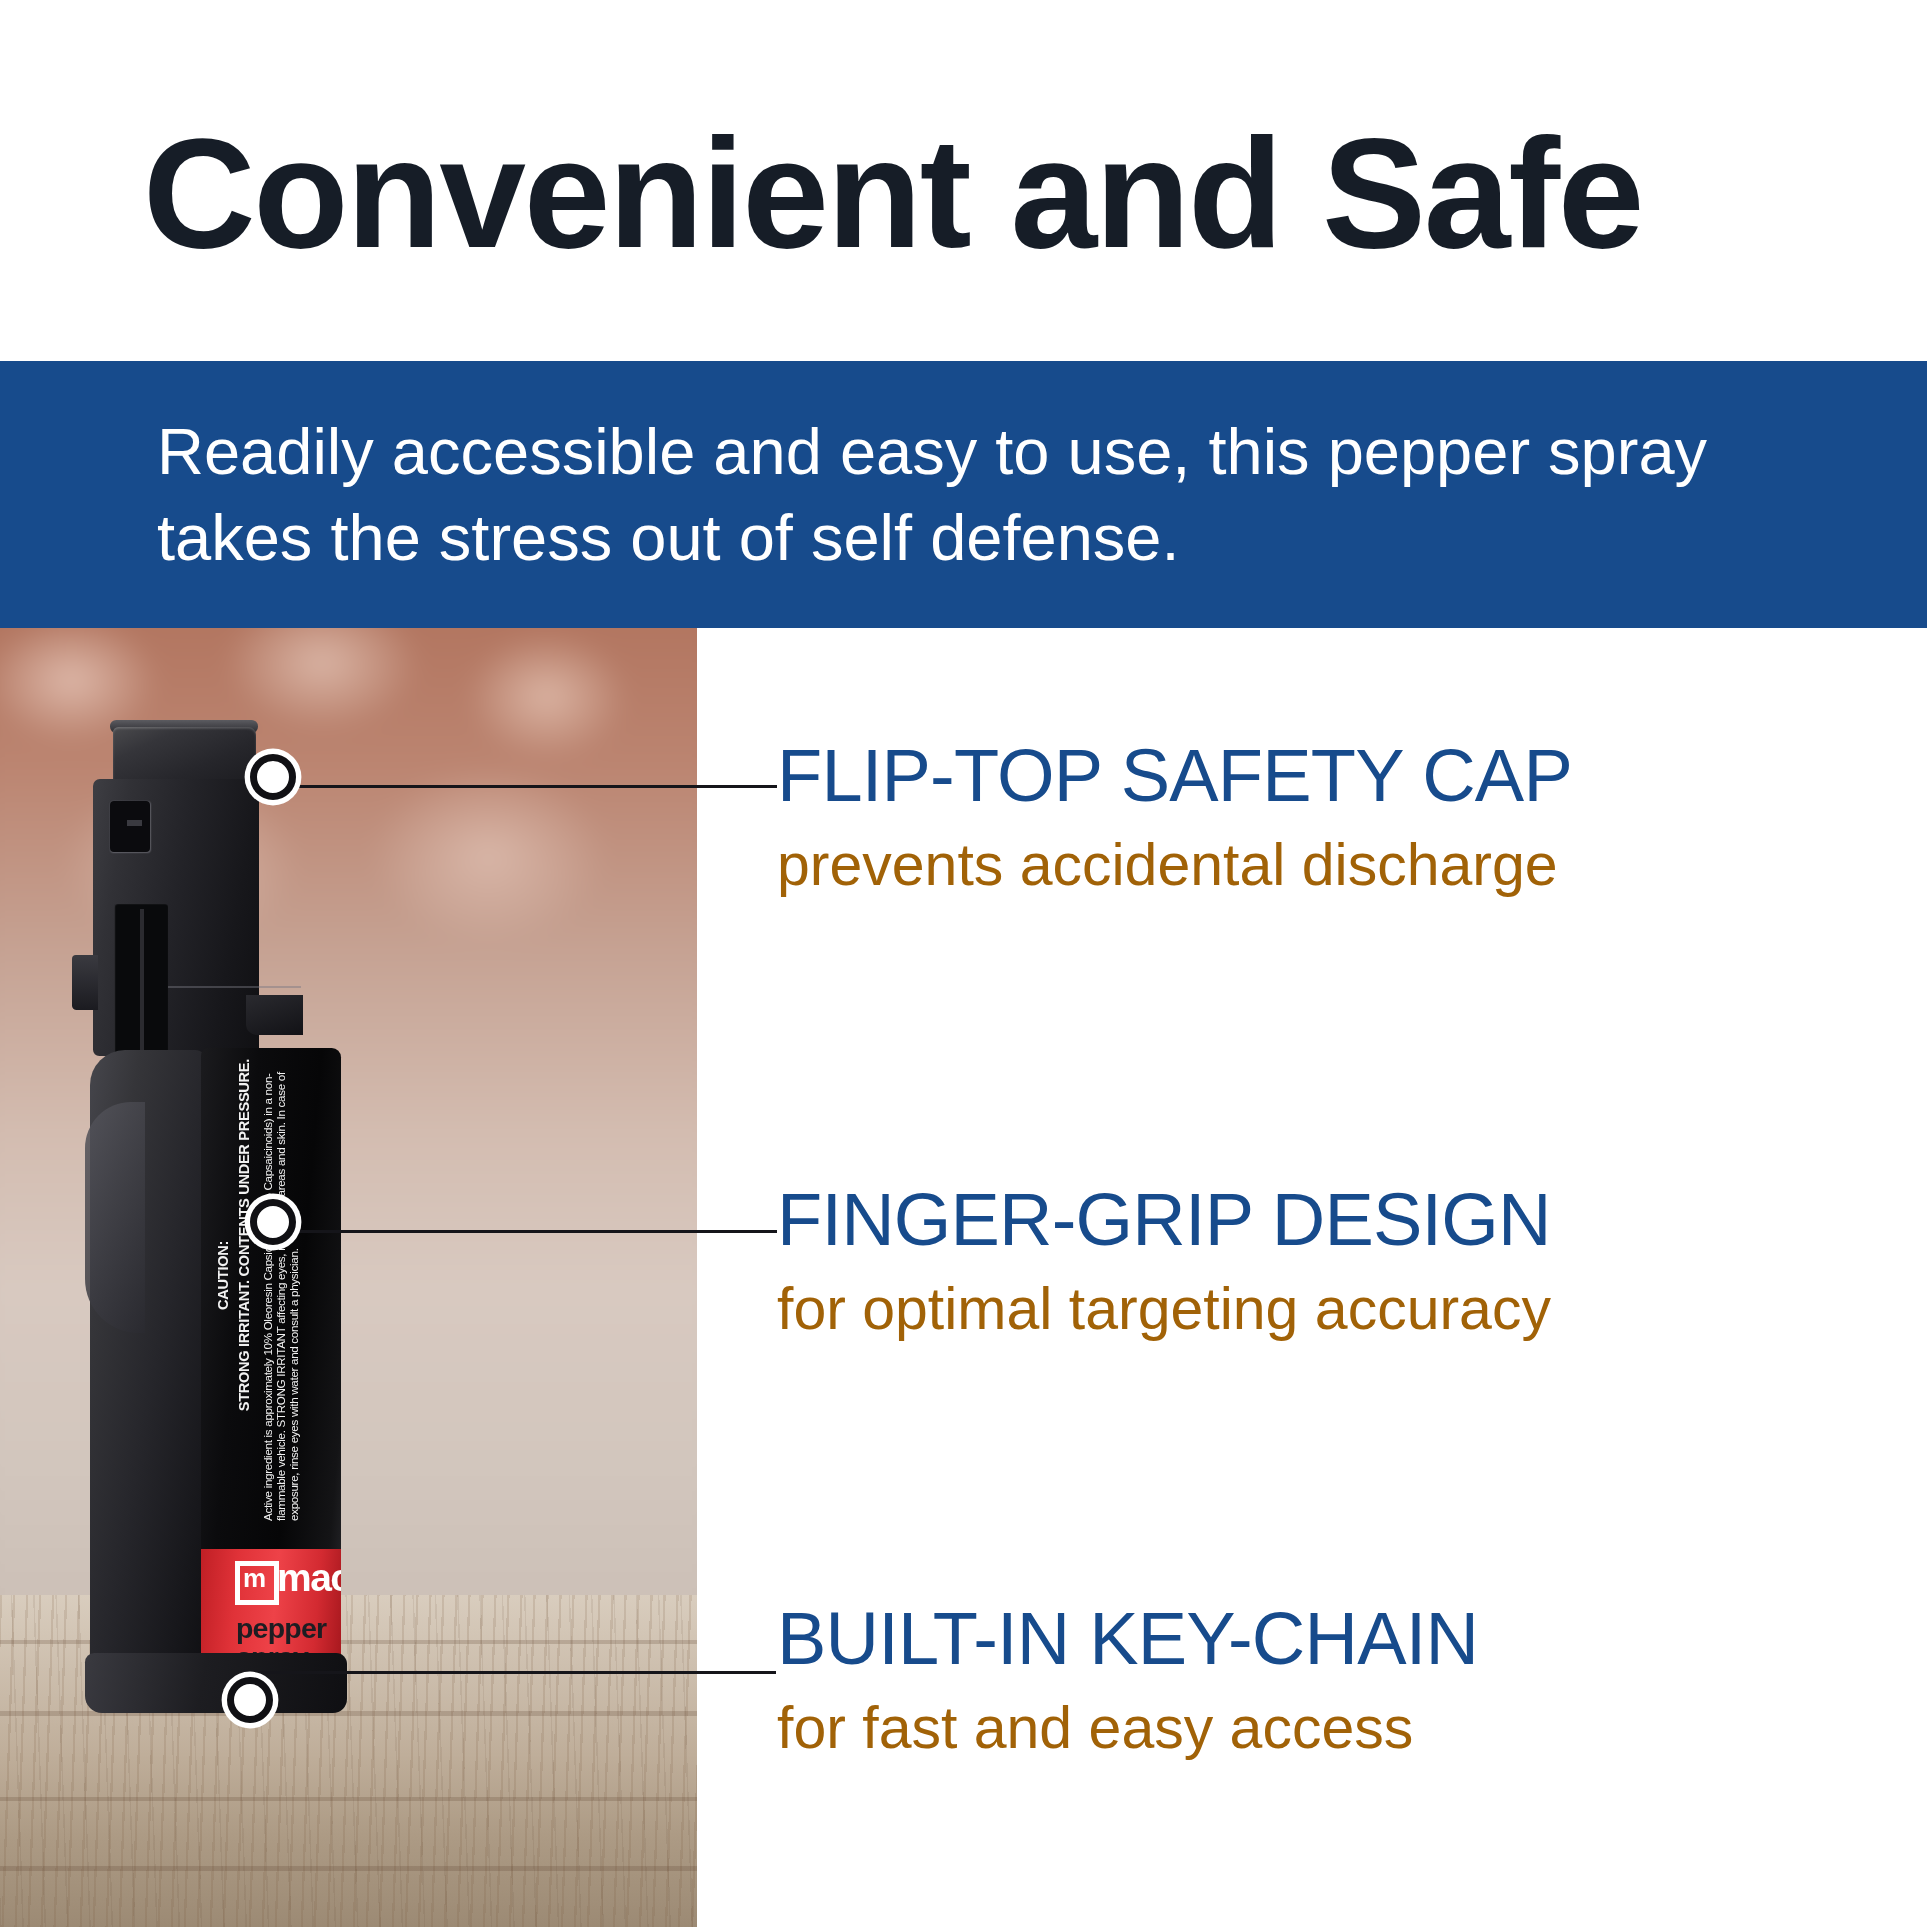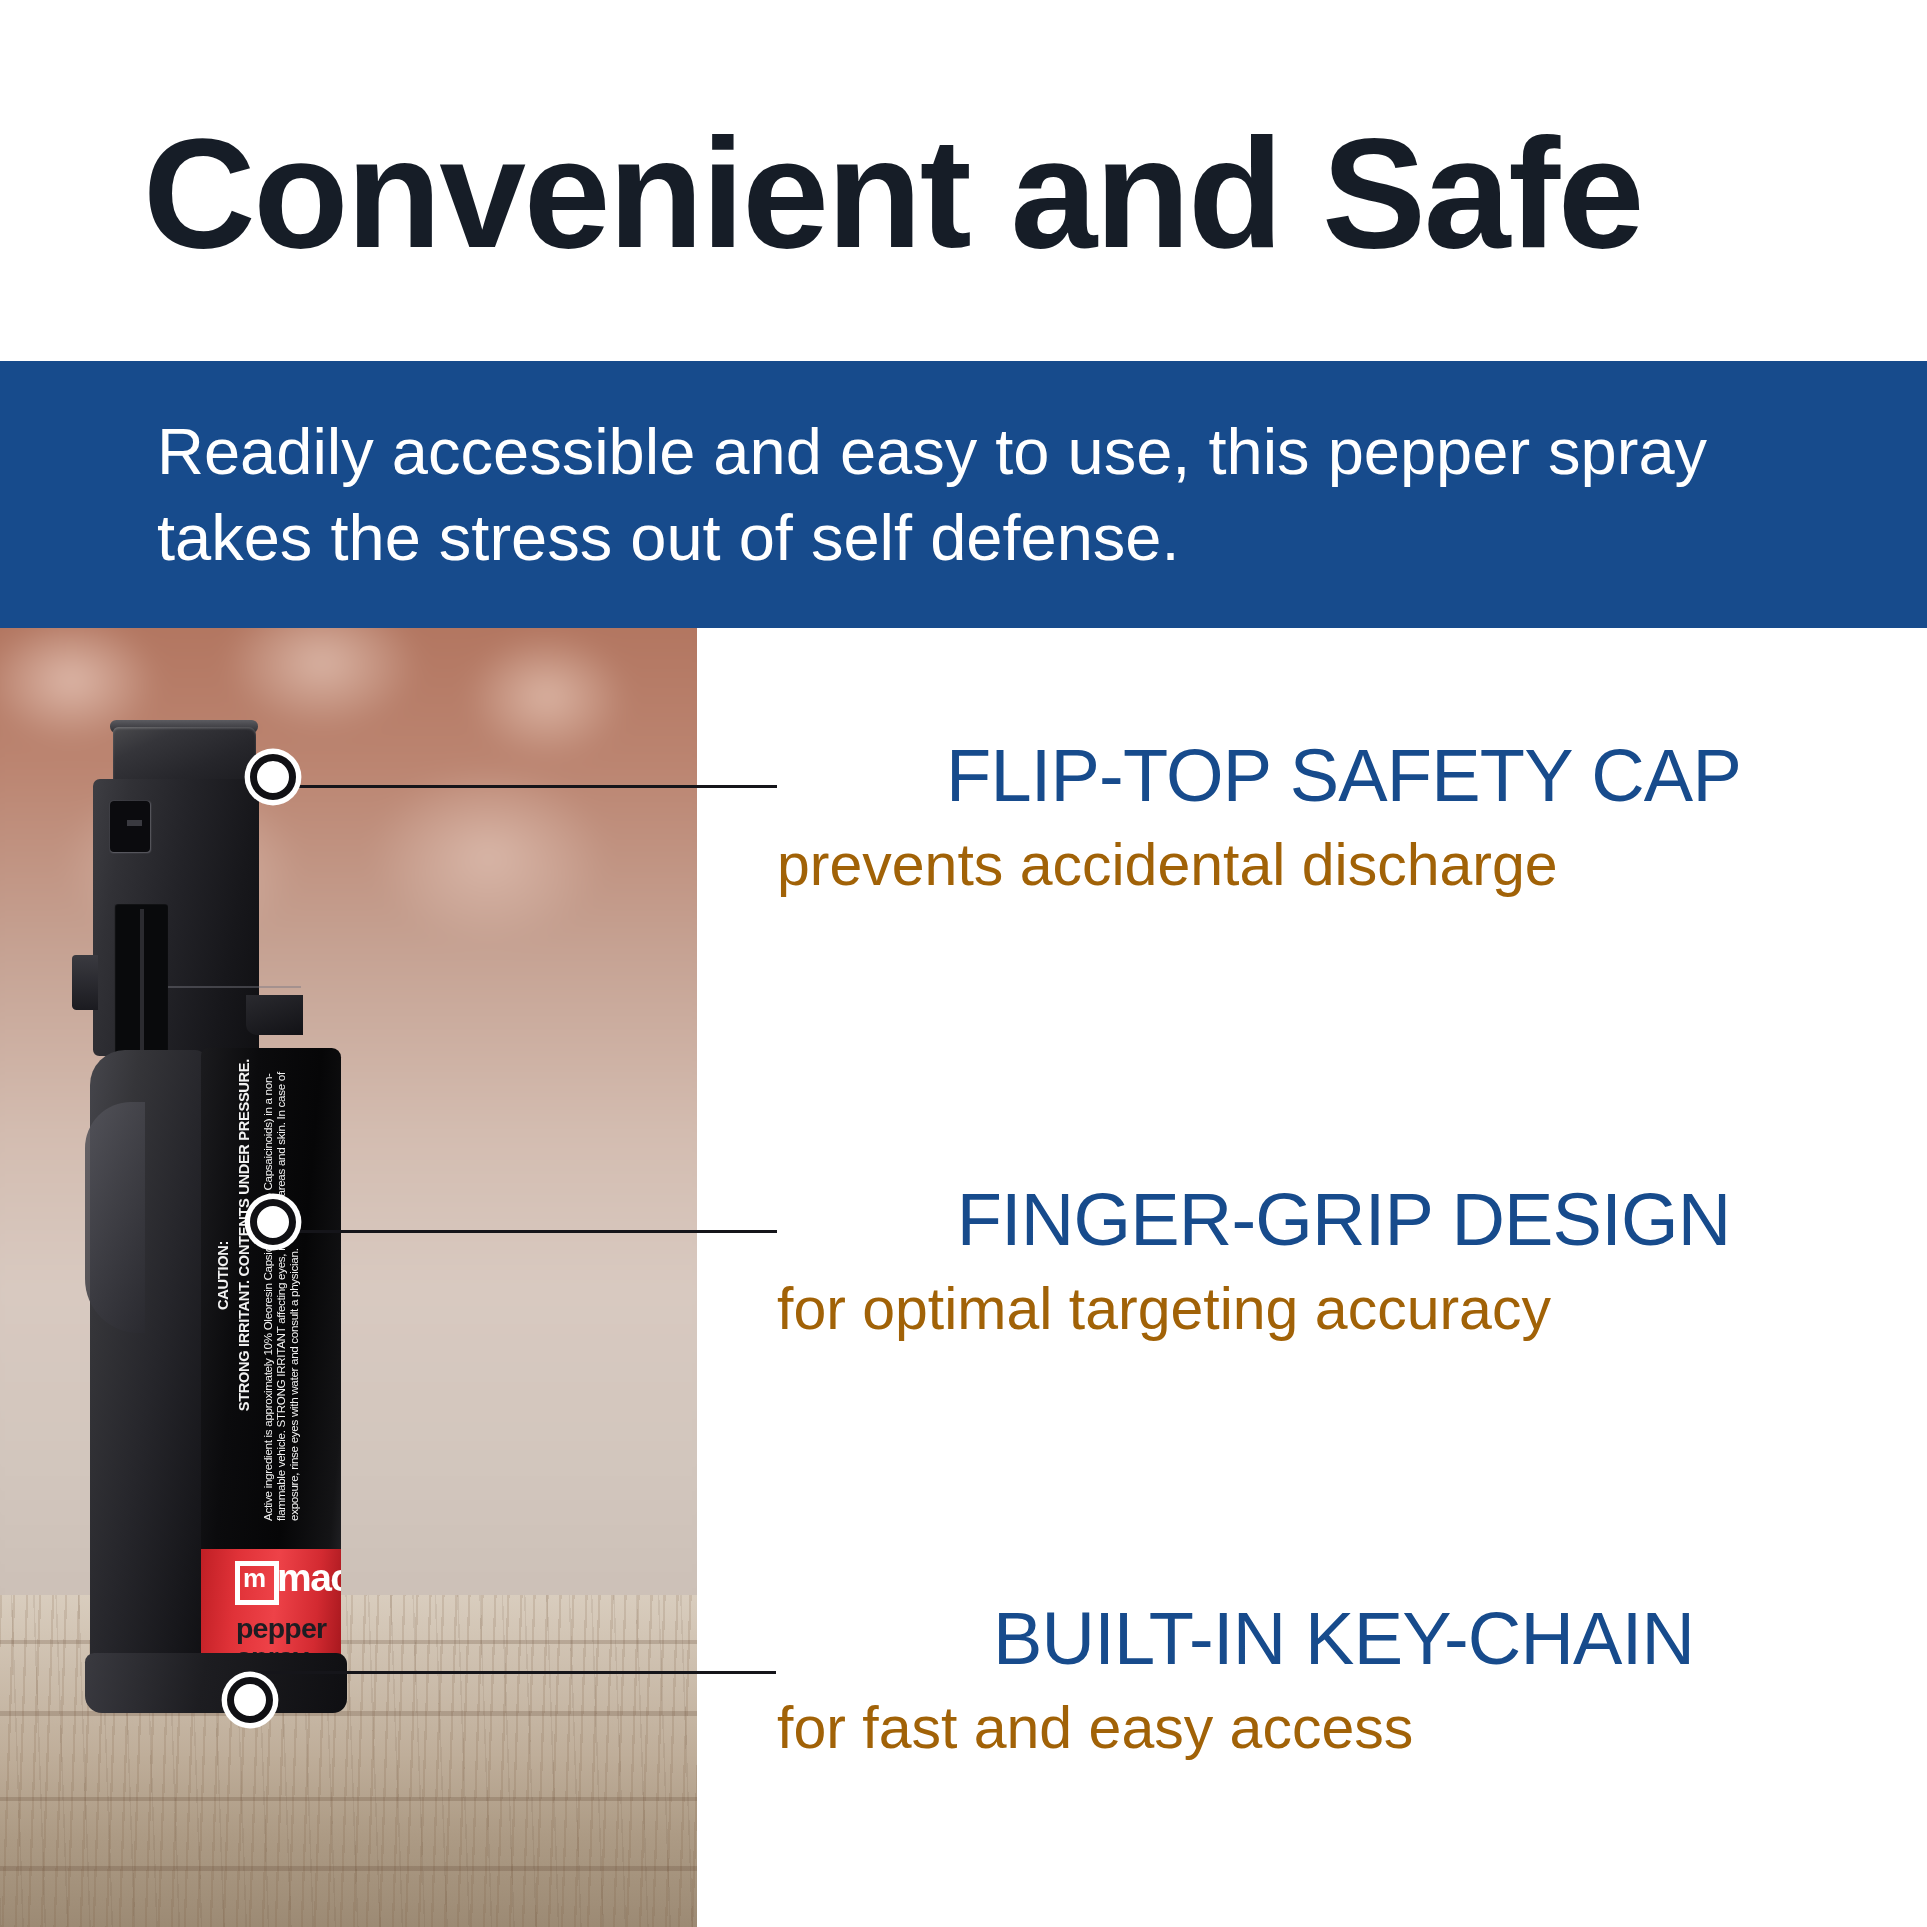--- a/index.html
+++ b/index.html
@@ -78,21 +78,21 @@
   .base{position:absolute;left:40px;top:1025px;width:262px;height:60px;border-radius:9.2px 10.8px 14px 17px;
        background:linear-gradient(100deg,#3a3a40,#1d1d21 45%,#0f0f12);}
 
   
   .dot{position:absolute;width:32px;height:32px;border-radius:50%;background:#ffffff;
        border:7px solid #101014;box-shadow:0 0 0 5.4px #ffffff;}
   .lead{position:absolute;height:3.1px;background:#15151a;}
 
   
   .callout{position:absolute;left:777px;width:1133px;}
-  .co-title{color:#174b8c;font-size:74px;line-height:80px;font-weight:400;letter-spacing:-0.8px;white-space:nowrap;text-align:center;}
+  .co-title{color:#174b8c;font-size:74px;line-height:80px;font-weight:400;letter-spacing:-0.8px;white-space:nowrap;}
   .co-sub{color:#a16207;font-size:59px;line-height:69px;font-weight:400;margin-top:15.4px;white-space:nowrap;}
 </style>
 </head>
 <body>
 
 <div class="page">
 
   <div class="heading-band">
     <div class="page-title">Convenient and Safe</div>
   </div>

